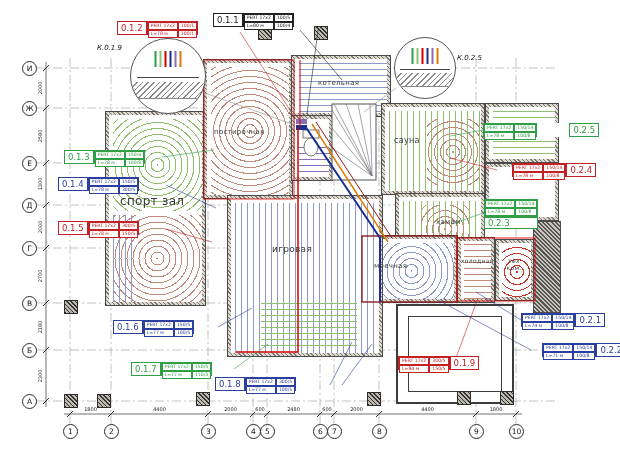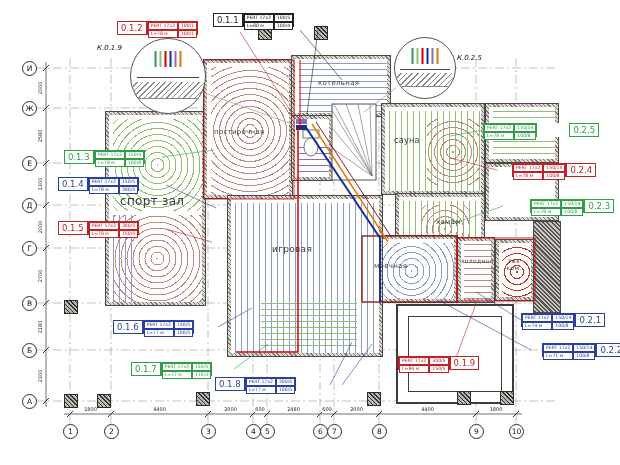--- a/index.html
+++ b/index.html
@@ -317,21 +317,21 @@
       </div>
       <div class="tag" style="left: 542px; top: 343px; --c: #2b3f9e;">
         <div class="tbl">
           <div class="cell">PERT 17x2</div>
           <div class="cell">150/14</div>
           <div class="cell">L=71 м</div>
           <div class="cell">100/8</div>
         </div>
         <div class="num">0.2.2</div>
       </div>
-      <div class="tag" style="left: 530px; top: 199px; --c: #2f9e44;">
+      <div class="tag" style="left: 484px; top: 199px; flex-direction: column; --c: #2f9e44;">
         <div class="tbl">
           <div class="cell">PERT 17x2</div>
           <div class="cell">150/14</div>
           <div class="cell">L=78 м</div>
           <div class="cell">100/8</div>
         </div>
         <div class="num">0.2.3</div>
       </div>
       <div class="tag" style="left: 497px; top: 163px; margin-left: 15px; --c: #c42126;">
         <div class="tbl">

